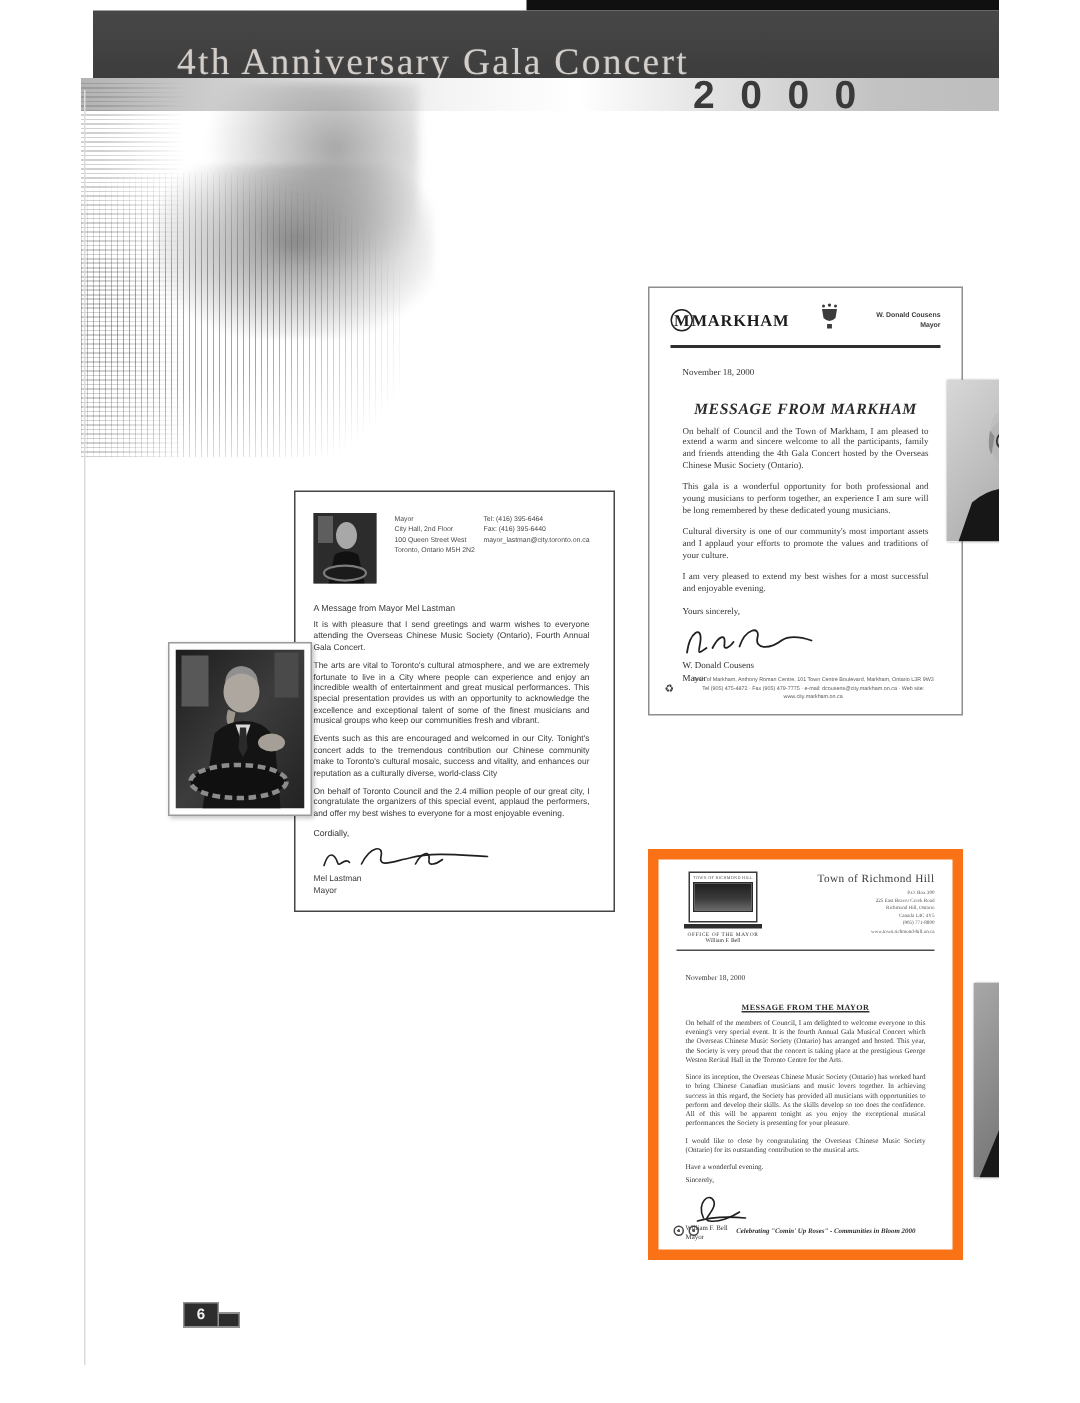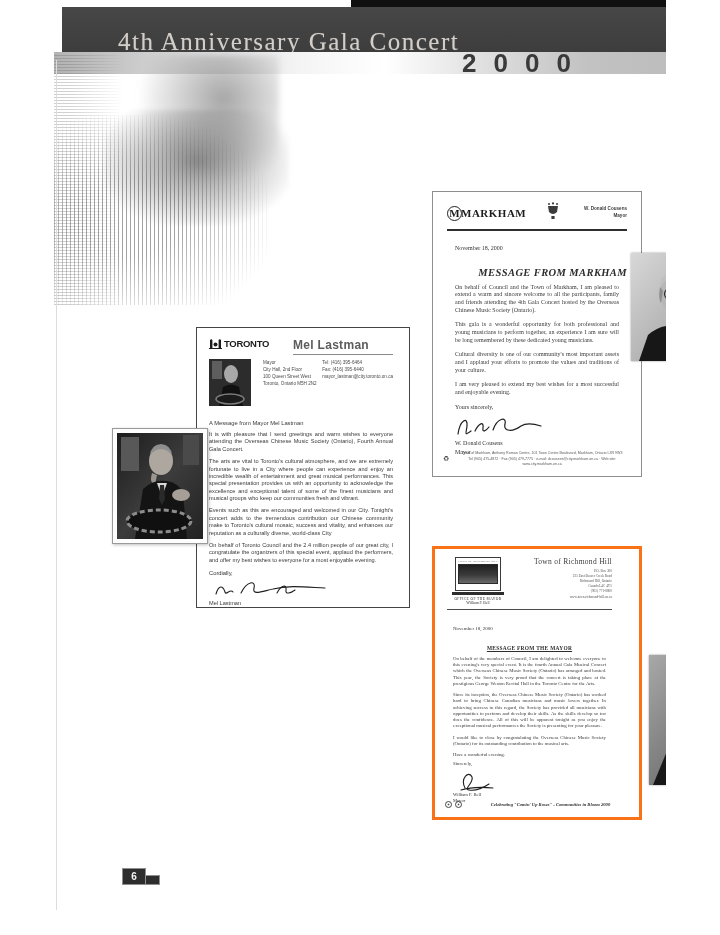--- a/index.html
+++ b/index.html
@@ -45,21 +45,21 @@
   .c-edge { left:0; top:0; width:70px; height:250px;
     background:repeating-linear-gradient(0deg, rgba(100,100,100,.3) 0 1px, transparent 1px 3px);
     -webkit-mask-image:linear-gradient(90deg,#000 20%,transparent 100%);
     mask-image:linear-gradient(90deg,#000 20%,transparent 100%); }
   .edge-line { left:2px; top:60px; width:1px; height:850px; background:#dcdcdc; }
 
   
   .letter { position:absolute; background:#fff; overflow:hidden; }
   .letter-toronto { left:142px; top:327px; width:214px; height:281px; border:1px solid #454545; padding:10px 16px 8px 12px; font-family:"Liberation Sans", sans-serif; }
   .letter-markham { left:378px; top:191px; width:210px; height:286px; border:1px solid #8e8e8e; padding:10px 14px 6px 14px; }
-  .letter-richmond { left:378px; top:546px; width:210px; height:274px; border:3px solid #f97316; padding:8px 27px 6px 12px; font-size:4.8px; }
+  .letter-richmond { left:378px; top:566px; width:210px; height:274px; border:7px solid #f97316; padding:8px 12px 6px 12px; font-size:4.8px; }
 
   .tiny-just { text-align:justify; color:#3a3a3a; }
 
   
   .tor-head { display:flex; align-items:flex-start; }
   .tor-logo { display:flex; align-items:center; gap:2px; width:84px; }
   .tor-logo-text { font-weight:bold; font-size:9.5px; letter-spacing:-0.3px; color:#1c1c1c; }
   .tor-name-block { flex:1; }
   .tor-name { font-size:12px; color:#5c5c5c; font-weight:600; letter-spacing:.3px; }
   .tor-rule { height:1px; background:#8a8a8a; margin-top:2px; }
@@ -74,21 +74,21 @@
 
   
   .mk-head { display:flex; align-items:center; }
   .mk-logo { display:flex; align-items:center; width:86px; }
   .mk-logo-m { display:inline-flex; align-items:center; justify-content:center; width:15px; height:15px; border:1.4px solid #222; border-radius:50%; font-weight:bold; font-size:11px; color:#1d1d1d; }
   .mk-logo-rest { font-weight:bold; font-size:11px; letter-spacing:.5px; color:#1d1d1d; margin-left:-1px; }
   .mk-crest { width:40px; text-align:center; }
   .mk-official { flex:1; text-align:right; font-family:"Liberation Sans", sans-serif; font-size:4.6px; font-weight:bold; color:#3d3d3d; line-height:1.5; }
   .mk-rule { height:1.5px; background:#2e2e2e; margin-top:5px; }
   .mk-date { margin-top:14px; margin-left:8px; font-size:6px; }
-  .mk-title { margin-top:16px; text-align:right; font-weight:bold; font-style:italic; font-size:10.5px; letter-spacing:.4px; color:#2c2c2c; }
+  .mk-title { margin-top:16px; text-align:center; font-weight:bold; font-style:italic; font-size:10.5px; letter-spacing:.4px; color:#2c2c2c; }
   .mk-p { margin:6px 8px 0 8px; font-size:6px; line-height:1.33; }
   .mk-close { margin:7px 8px 0 8px; font-size:6px; }
   .mk-signer { margin-left:8px; font-size:6px; line-height:1.4; }
   .mk-footer { position:absolute; left:10px; right:10px; bottom:8px; display:flex; align-items:center; }
   .mk-recycle { font-size:7px; color:#3c3c3c; margin-right:4px; }
   .mk-footer-lines { flex:1; text-align:center; font-family:"Liberation Sans", sans-serif; font-size:3.6px; line-height:1.6; color:#5a5a5a; }
 
   
   .rh-head { display:flex; }
   .rh-logo-block { width:62px; text-align:center; }
@@ -218,37 +218,20 @@
       <circle cx="53" cy="41" r="5.5" fill="none" stroke="#2f2f2f" stroke-width="1.2"></circle>
       <line x1="44.5" y1="41" x2="47.5" y2="41" stroke="#2f2f2f" stroke-width="1.2"></line>
       <path d="M41 53 Q46 56 51 53" stroke="#555" stroke-width="1.2" fill="none"></path>
       <path d="M8 108 L17 82 Q30 71 44 73 L48 73 Q62 71 75 82 L84 108 Z" fill="#171717"></path>
       <polygon points="39,74 53,74 46,92" fill="#e9e9e9"></polygon>
       <polygon points="43.5,76 48.5,76 49.5,96 46,104 42.5,96" fill="#262626"></polygon>
     </svg>
   </div>
 
   <div class="letter letter-toronto">
-    <div class="tor-head">
-      <div class="tor-logo">
-        <svg width="13" height="11" viewBox="0 0 13 11">
-          <g fill="#1c1c1c">
-            <path d="M1 10 L1 2 Q2.4 0.6 3.4 2 L3.4 10 Z"></path>
-            <path d="M9.6 10 L9.6 2 Q11 0.6 12 2 L12 10 Z"></path>
-            <circle cx="6.5" cy="6.4" r="2"></circle>
-            <rect x="0" y="10" width="13" height="1"></rect>
-          </g>
-        </svg>
-        <span class="tor-logo-text">TORONTO</span>
-      </div>
-      <div class="tor-name-block">
-        <div class="tor-name">Mel Lastman</div>
-        <div class="tor-rule"></div>
-      </div>
-    </div>
     <div class="tor-cols">
       <div class="tor-photo-frame">
         <svg viewBox="0 0 42 47" preserveAspectRatio="none">
           <rect width="42" height="47" fill="#2c2c2c"></rect>
           <rect x="3" y="2" width="10" height="18" fill="#5e5e5e"></rect>
           <ellipse cx="22" cy="15" rx="7" ry="9" fill="#a8a8a8"></ellipse>
           <path d="M10 47 L14 28 Q22 23 30 28 L34 47 Z" fill="#111"></path>
           <ellipse cx="21" cy="40" rx="14" ry="5" fill="#1b1b1b" stroke="#7c7c7c" stroke-width="1.5"></ellipse>
         </svg>
       </div>

